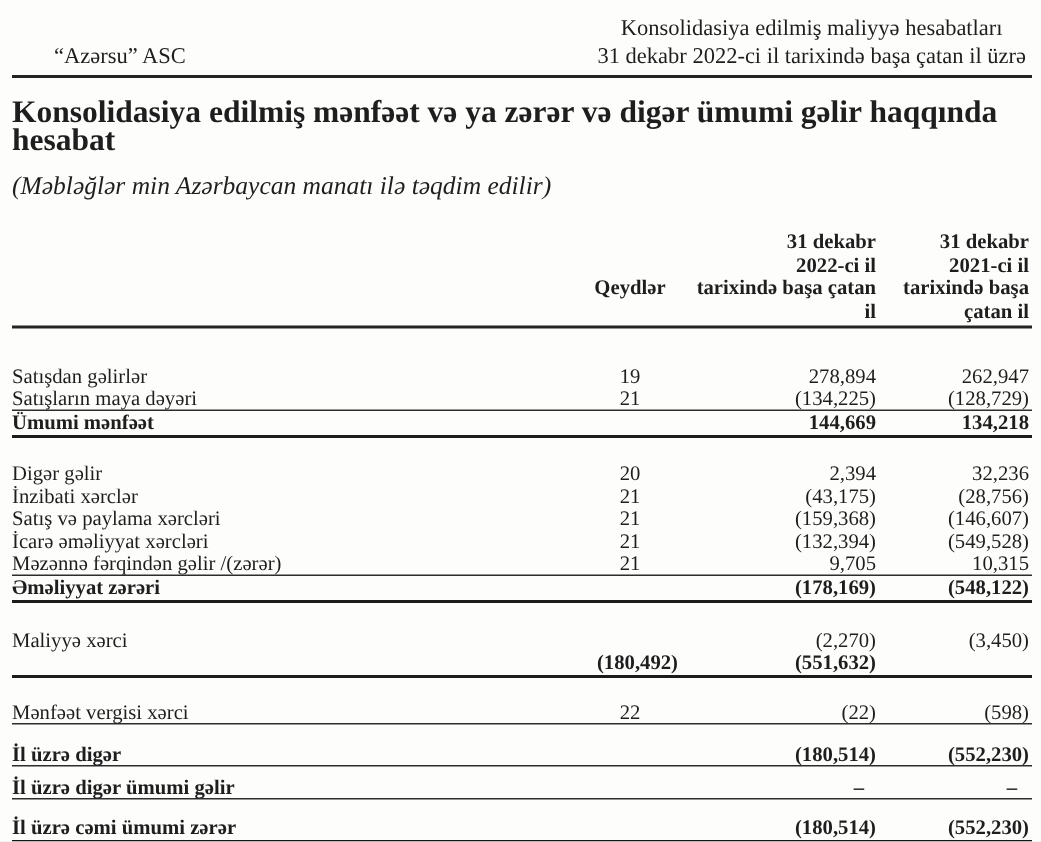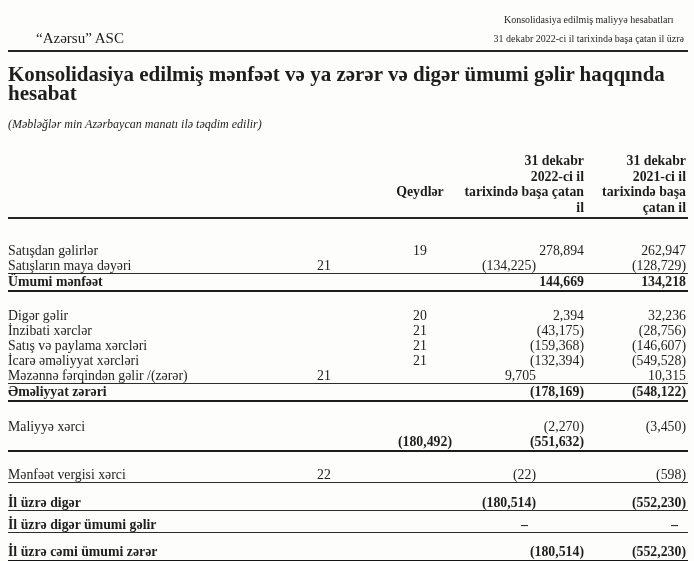--- a/index.html
+++ b/index.html
@@ -24,36 +24,36 @@
     border-bottom: 2.2px solid #242424;
     padding-bottom: 2px;
   }
   .company {
     padding-left: 28px;
     font-size: 15px;
     line-height: 19px;
   }
   .header-right {
     text-align: center;
-    font-size: 10px;
+    font-size: 15px;
     line-height: 19px;
     padding-right: 4px;
   }
 
   
   .statement-title {
     margin-top: 13px;
     font-weight: bold;
     font-size: 21px;
     line-height: 19px;
   }
   .statement-subtitle {
     margin-top: 12px;
     font-style: italic;
-    font-size: 12px;
+    font-size: 17px;
     line-height: 18px;
   }
 
   
   .thead, .trow {
     display: grid;
     grid-template-columns: 1fr 68px 132px 102px;
   }
   .thead {
     margin-top: 20px;
@@ -71,21 +71,21 @@
   .trow {
     font-size: 13.8px;
     line-height: 15px;
     min-height: 15px;
     align-items: end;
   }
   .trow.bold { font-weight: bold; }
   .c-note { text-align: center; }
   .c-num  { text-align: right; padding-right: 2px; }
   .c-num.dash { padding-right: 10px; }
-  .rule-thin  { border-bottom: 1.4px solid #2d2d2d; gap: 48px; }
+  .rule-thin  { border-bottom: 1.4px solid #2d2d2d; }
   .rule-thick { border-bottom: 2.6px solid #1c1c1c; padding-bottom: 1px; }
   .rule-heavy { border-bottom: 3.2px solid #141414; padding-bottom: 1px; }
 </style>
 </head>
 <body>
 
 <div class="page">
 
   <div class="doc-header">
     <div class="company">“Azərsu” ASC</div>

